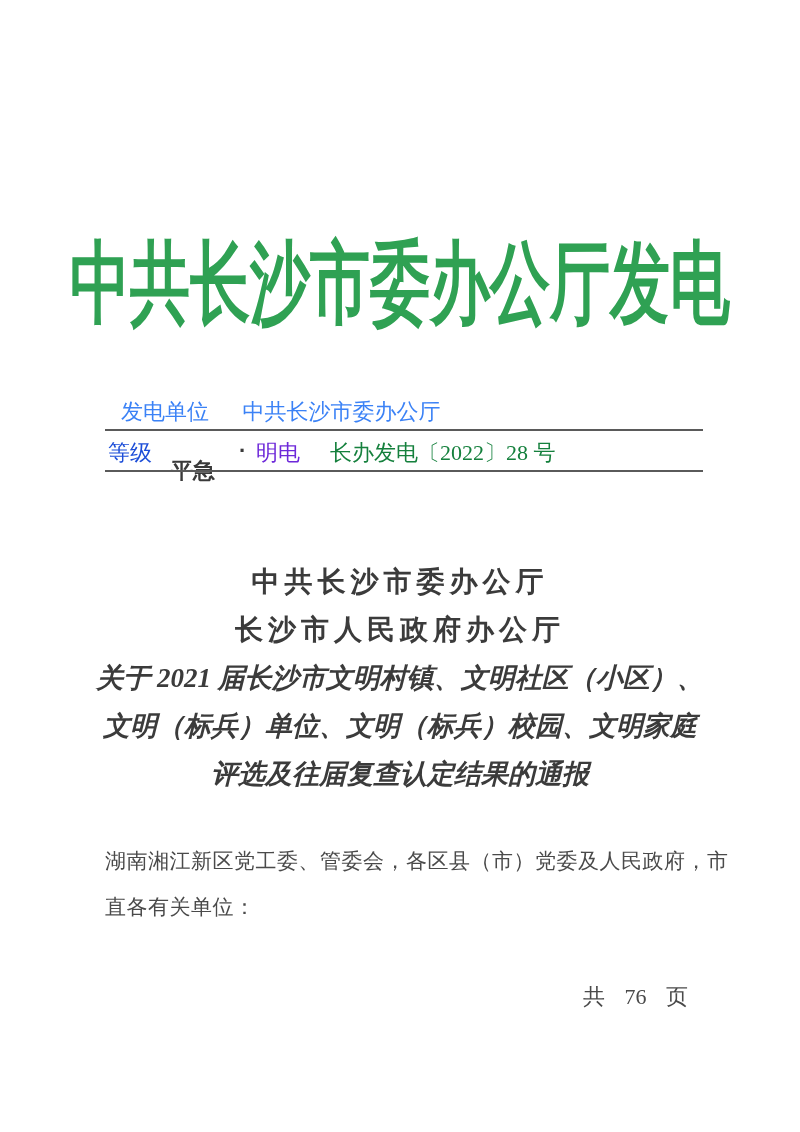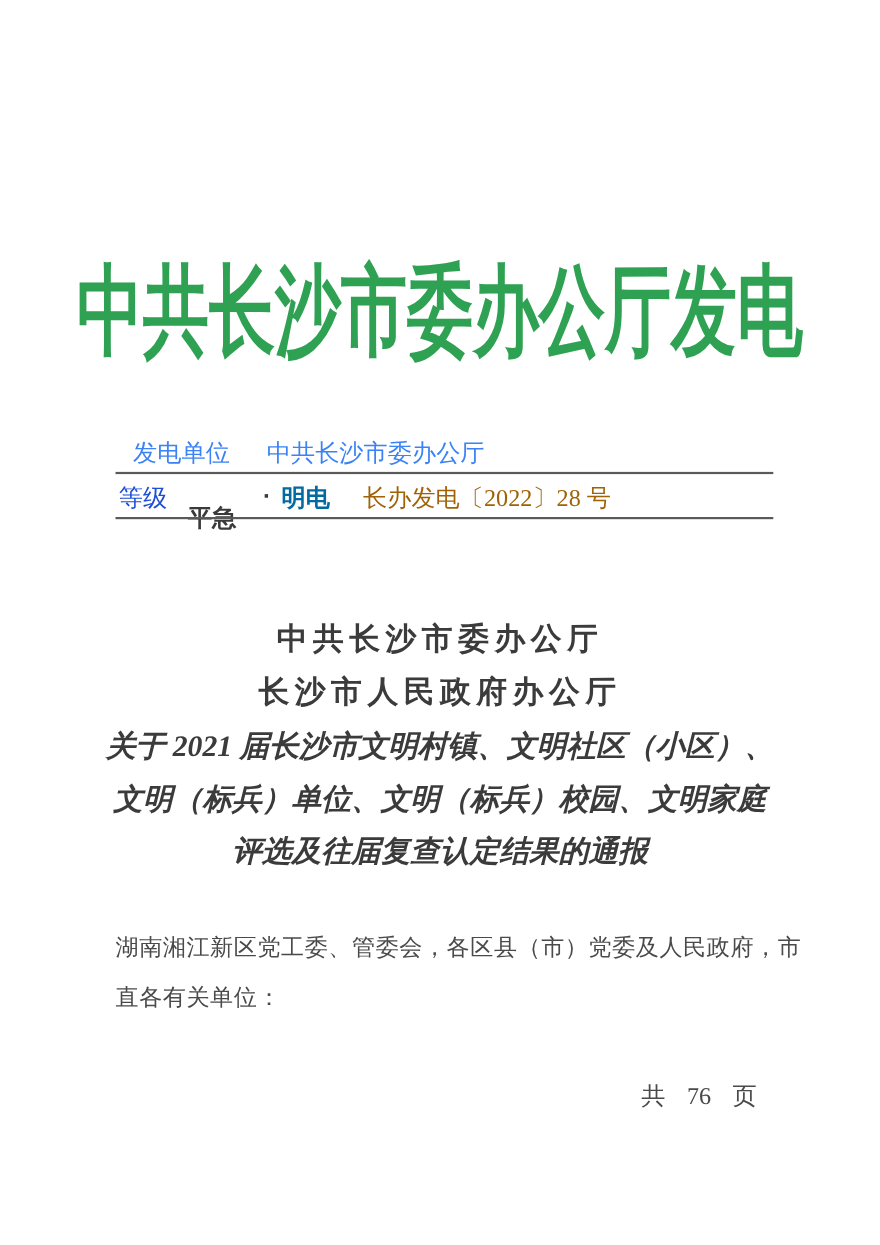--- a/index.html
+++ b/index.html
@@ -60,22 +60,22 @@
     position: absolute;
     top: 438px;
     left: 0;
     width: 100%;
     height: 30px;
     font-size: 22px;
   }
   .grade-label   { position: absolute; left: 108px; color: #1d4ed8; }
   .grade-urgency { position: absolute; left: 171px; font-family: "Liberation Sans", "DejaVu Sans", sans-serif; font-weight: bold; color: #3a3a3a; margin-top: 18px; }
   .grade-dot     { position: absolute; left: 239px; font-family: "Liberation Sans", "DejaVu Sans", sans-serif; font-weight: bold; color: #3a3a3a; }
-  .grade-type    { position: absolute; left: 256px; font-family: "Liberation Sans", "DejaVu Sans", sans-serif; font-weight: bold; color: #0369a1; text-align: right; }
-  .doc-number    { position: absolute; left: 330px; color: #a16207; white-space: pre; }
+  .grade-type    { position: absolute; left: 256px; font-family: "Liberation Sans", "DejaVu Sans", sans-serif; font-weight: normal; color: #6d28d9; text-align: right; }
+  .doc-number    { position: absolute; left: 330px; color: #15803d; white-space: pre; }
 
   
   .doc-title {
     position: absolute;
     top: 558px;
     left: 0;
     width: 100%;
     text-align: center;
     font-weight: bold;
     color: #3b3b3b;

